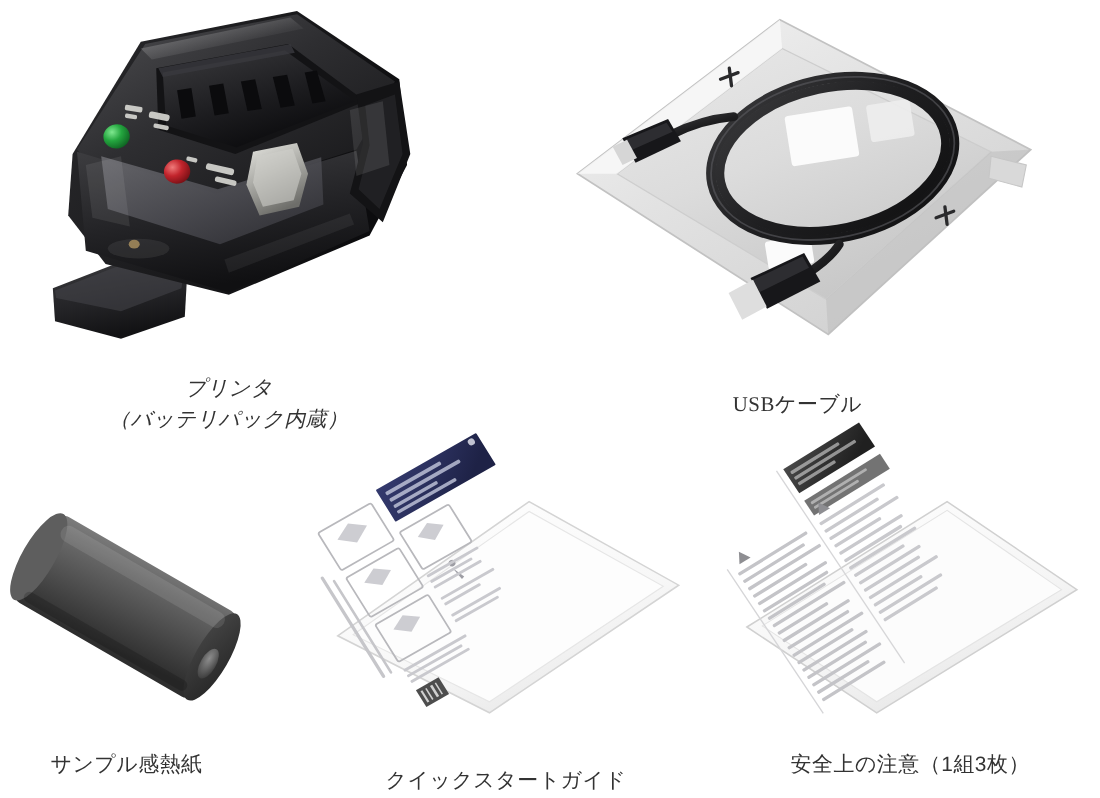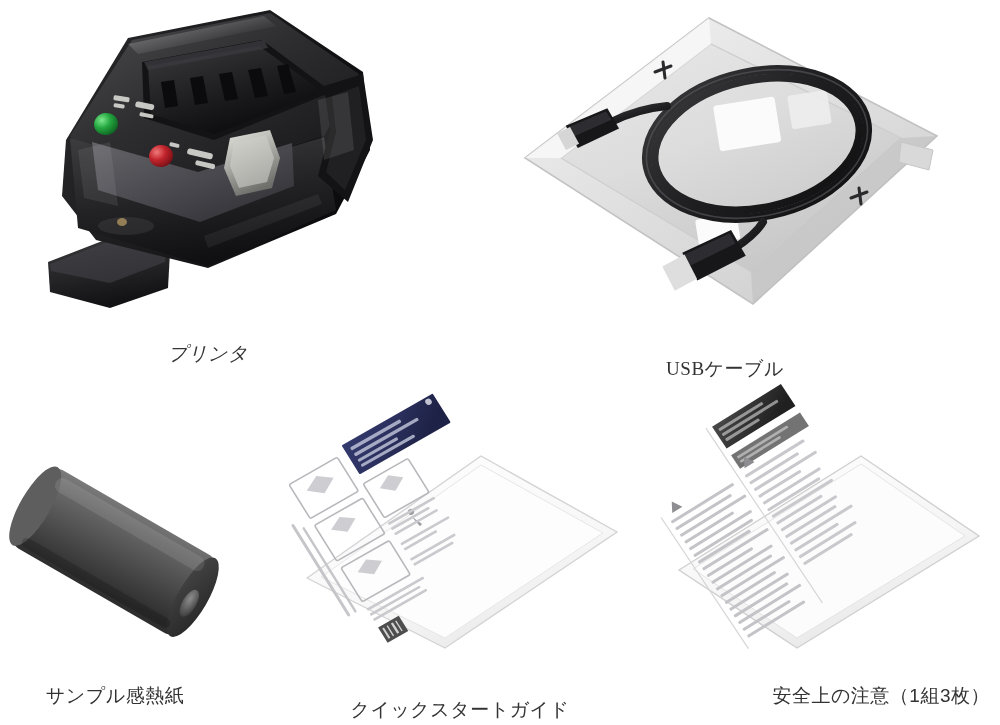--- a/index.html
+++ b/index.html
@@ -173,20 +173,21 @@
         <path d="M60 150 L92 142 L100 206 L66 198 Z" fill="#ffffff" opacity="0.08"></path>
         <path d="M300 100 L330 92 L336 150 L306 160 Z" fill="#ffffff" opacity="0.10"></path>
         <path d="M186 236 L300 194 L304 204 L190 248 Z" fill="#ffffff" opacity="0.06"></path>
         <ellipse cx="108" cy="226" rx="28" ry="9" fill="#ffffff" opacity="0.07"></ellipse>
 
         <ellipse cx="104" cy="222" rx="5" ry="4" fill="#b79a63" opacity="0.75"></ellipse>
       </svg>
     </div>
     <div class="caption" style="left:18px; top:340px; width:380px;font-style:italic;">
       <span>プリンタ</span>
+      <span class="line2">（バッテリパック内蔵）</span>
     </div>
   </div>
 
   <div class="item">
     <div class="art" id="usb-art">
       <svg viewBox="0 0 470 310" width="470" height="310" aria-hidden="true">
         <defs>
           <linearGradient id="bagFill" x1="0" y1="0" x2="0.8" y2="1">
             <stop offset="0%" stop-color="#f4f4f4"></stop>
             <stop offset="42%" stop-color="#e3e3e3"></stop>
@@ -449,18 +450,18 @@
             <rect x="96" y="52" width="58" height="3" rx="1.2"></rect>
           </g>
 
           <g fill="#8e8e92">
             <path d="M14 -58 l6 -10 l6 10 z"></path>
             <path d="M100 -58 l6 -10 l6 10 z"></path>
           </g>
         </g>
       </svg>
     </div>
-    <div class="caption" style="left:665px; top:682px; width:325px;text-align:right;">
+    <div class="caption" style="left:665px; top:682px; width:325px;">
       <span>安全上の注意（1組3枚）</span>
     </div>
   </div>
 
 </div>
 
 </body></html>

